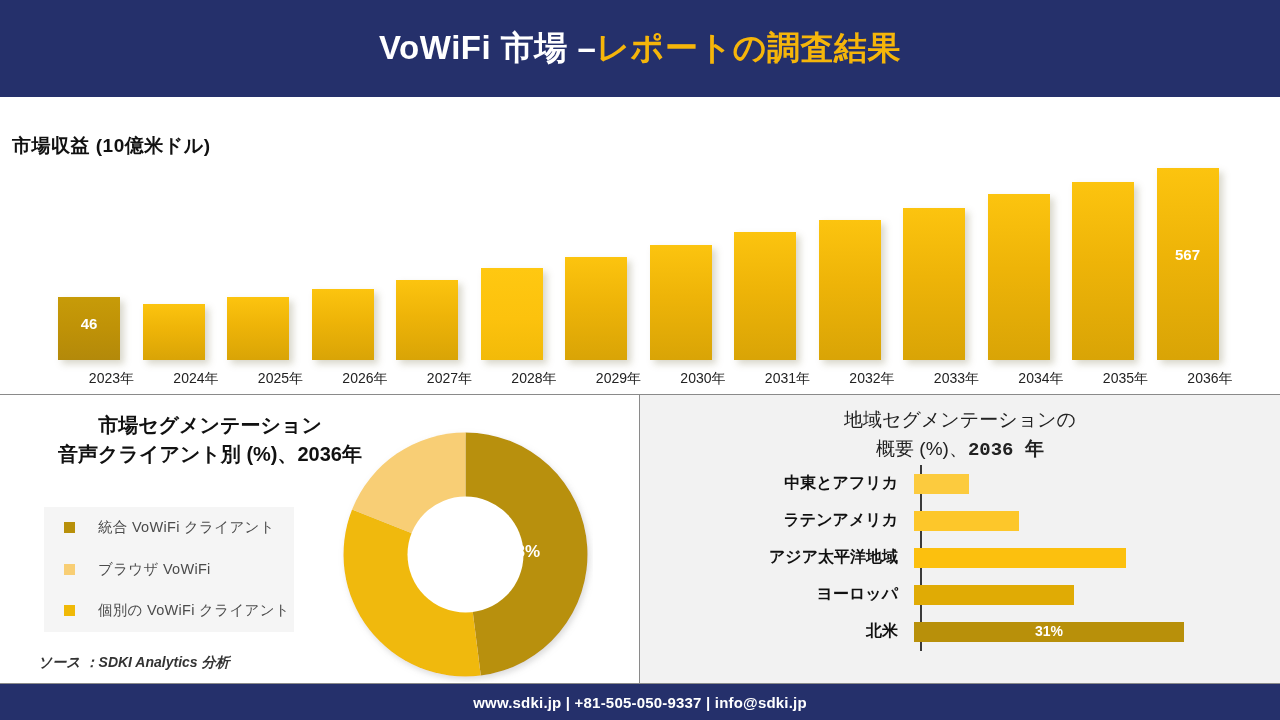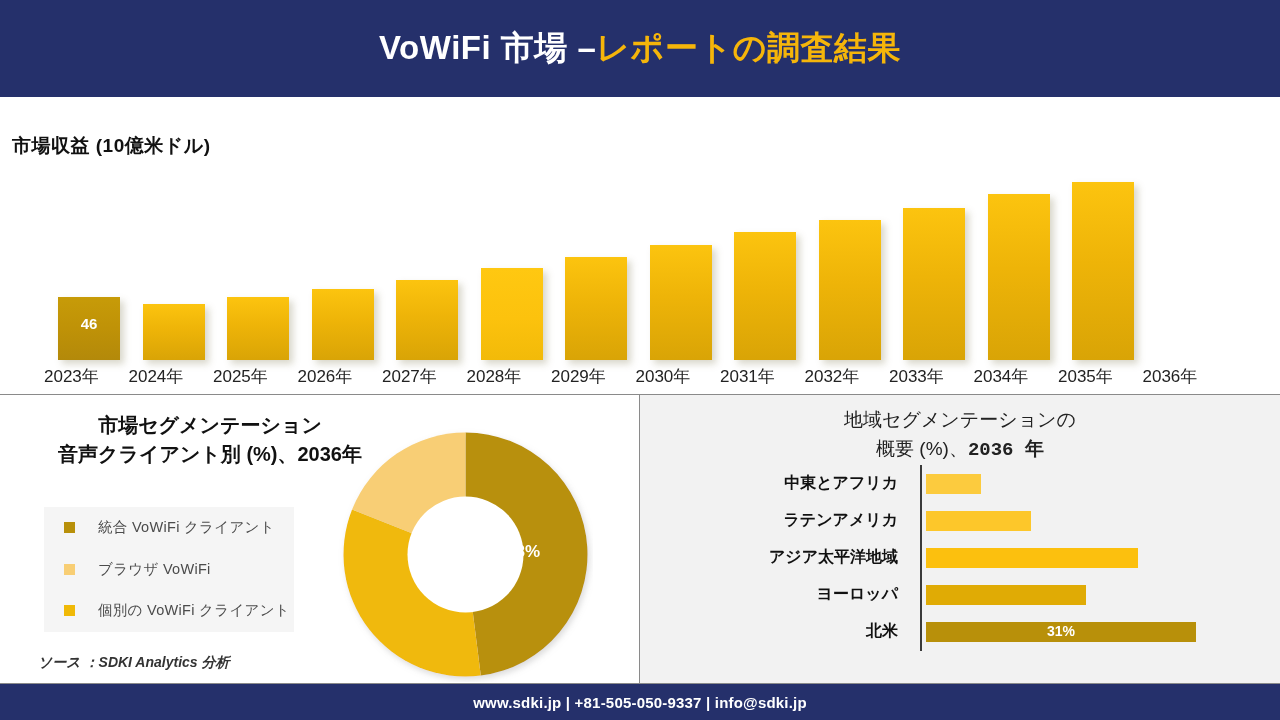--- a/index.html
+++ b/index.html
@@ -46,22 +46,22 @@
   .bar.bright {
     background: linear-gradient(180deg, #ffc811 0%, #fcc20d 55%, #f2ba09 100%);
   }
   .bar-value {
     position: absolute; left: 0; right: 0; text-align: center;
     color: #fff; font-size: 15px; font-weight: bold;
   }
   .bar-value.v-first { bottom: 28px; }
   .bar-value.v-last  { top: 78px; }
   .xtick {
-    position: absolute; bottom: 6px; width: 90px; text-align: left;
-    font-size: 17px; color: #222;
+    position: absolute; bottom: 6px; width: 90px; text-align: right;
+    font-size: 14px; color: #222;
   }
 
   
   .hline-top { position:absolute; left:0; top:394px; width:1280px; height:1px; background:#8a8a8a; }
   .vline     { position:absolute; left:639px; top:395px; width:1px; height:289px; background:#8a8a8a; }
   .hline-bot { position:absolute; left:0; top:683px; width:1280px; height:1px; background:#8a8a8a; }
 
   
   .left-panel { position:absolute; left:0; top:395px; width:639px; height:288px; background:#fff; }
   .seg-title {
@@ -93,21 +93,21 @@
     font-size:19px; color:#222; line-height:1.5;
   }
   .region-title b { font-weight:bold;font-family:Liberation Mono, monospace; }
   .region-chart { position:absolute; left:0; top:70px; width:640px; height:200px; }
   .region-axis { position:absolute; left:280px; top:0px; width:2px; height:186px; background:#3a3a3a; }
   .region-row { position:absolute; left:0; width:640px; height:37px; display:flex; align-items:center; }
   .region-label {
     width:270px; text-align:right; padding-right:12px;
     font-size:16px; font-weight:bold; color:#111; white-space:nowrap;
   }
-  .region-bar { height:20px; position:relative; margin-left:16px; }
+  .region-bar { height:20px; position:relative; margin-left:4px; }
   .region-bar-value {
     position:absolute; left:0; right:0; top:1px; text-align:center;
     color:#fff; font-size:14px; font-weight:bold;
   }
 
   
   .footer {
     position:absolute; left:0; top:684px; width:1280px; height:36px;
     background:#25306b; display:flex; align-items:center; justify-content:center;
   }
@@ -178,20 +178,25 @@
         </div>
         <div class="xtick" style="left: 889px;">2033年</div>
         <div class="bar-col" style="left: 987.5px;">
           <div class="bar" style="height: 166px;"></div>
         </div>
         <div class="xtick" style="left: 973.5px;">2034年</div>
         <div class="bar-col" style="left: 1072px;">
           <div class="bar" style="height: 178px;"></div>
         </div>
         <div class="xtick" style="left: 1058px;">2035年</div>
+        <div class="bar-col" style="left: 1156.5px;">
+          <div class="bar" style="height: 192px;">
+            <div class="bar-value v-last">567</div>
+          </div>
+        </div>
         <div class="xtick" style="left: 1142.5px;">2036年</div>
       </div>
   </div>
 
   <div class="hline-top"></div>
   <div class="vline"></div>
   <div class="hline-bot"></div>
 
   <div class="left-panel">
     <div class="seg-title">

